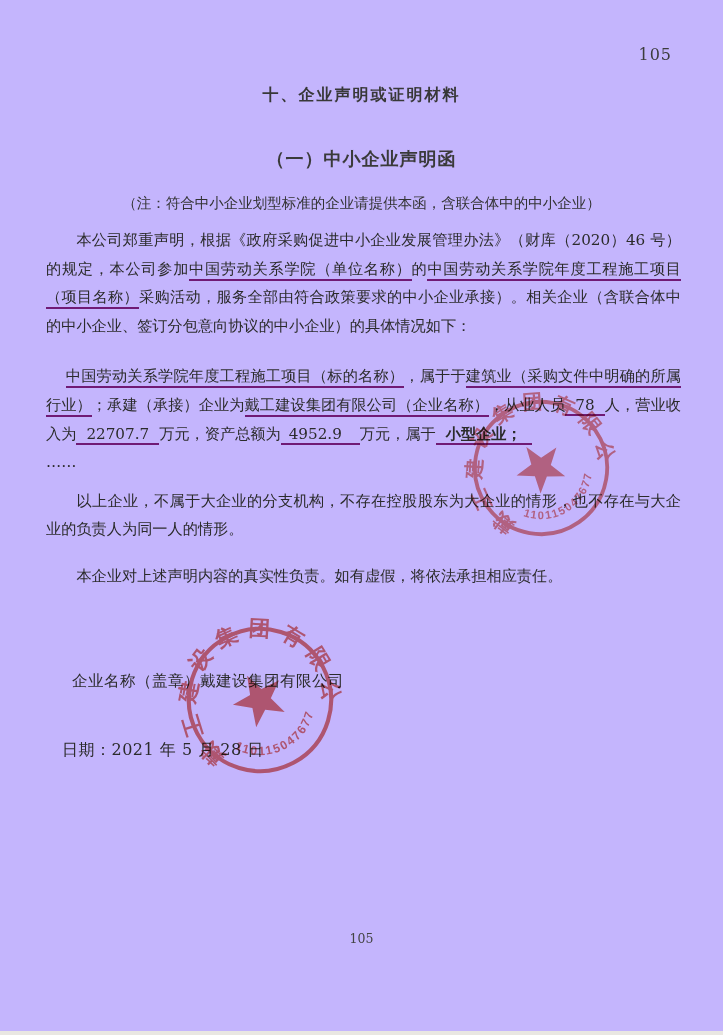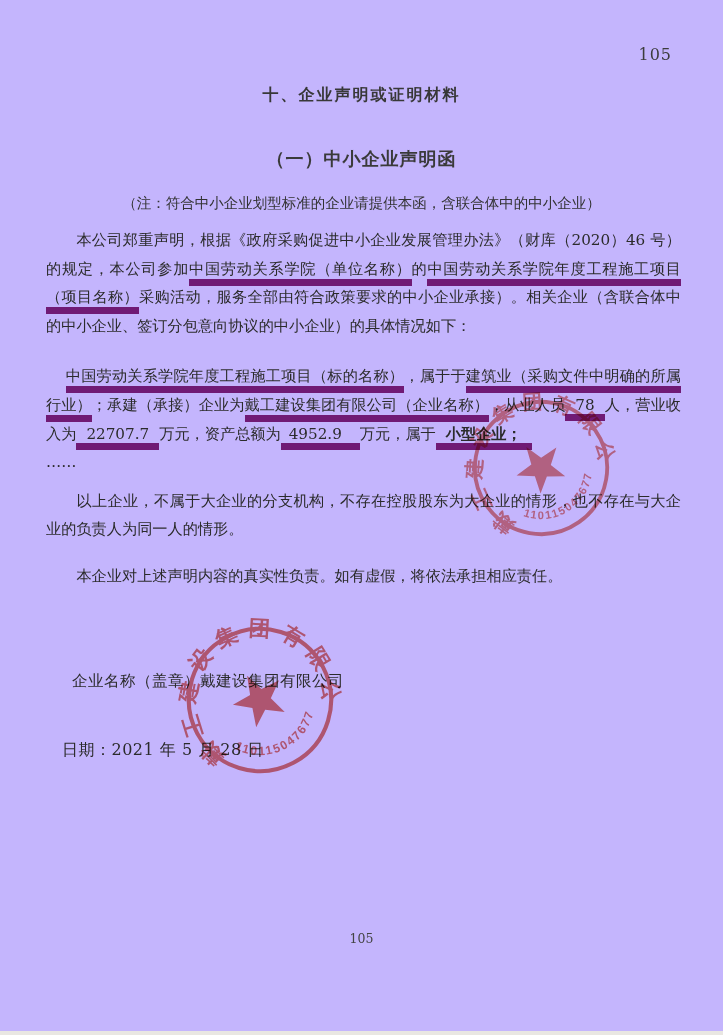--- a/index.html
+++ b/index.html
@@ -42,21 +42,21 @@
   .body-p {
     font-size:15.2px; line-height:28.6px;
     text-align:justify; color:#2b2b2b;
   }
   .indent2 { text-indent:2em; }
   .indent1 { text-indent:1.3em; }
   #para-details { margin-top:22px; }
   #para-ellipsis { margin-top:0; }
   #para-no-affiliation { margin-top:10px; }
   #para-responsibility { margin-top:18px; }
-  .u { border-bottom:7px solid #701a75; padding-bottom:1px; }
+  .u { border-bottom:2px solid #701a75; padding-bottom:1px; }
   .blank { padding:0 10px; }
   .blank-wide { padding:0 8px 0 8px; padding-right:18px; }
   .bold { font-weight:bold; }
   .signature-line {
     position:absolute; top:671px; left:72px;
     font-size:15.5px; color:#2b2b2b; letter-spacing:0.5px;
   }
   .date-line {
     position:absolute; top:740px; left:62px;
     font-size:16px; color:#2b2b2b; letter-spacing:0.5px;

